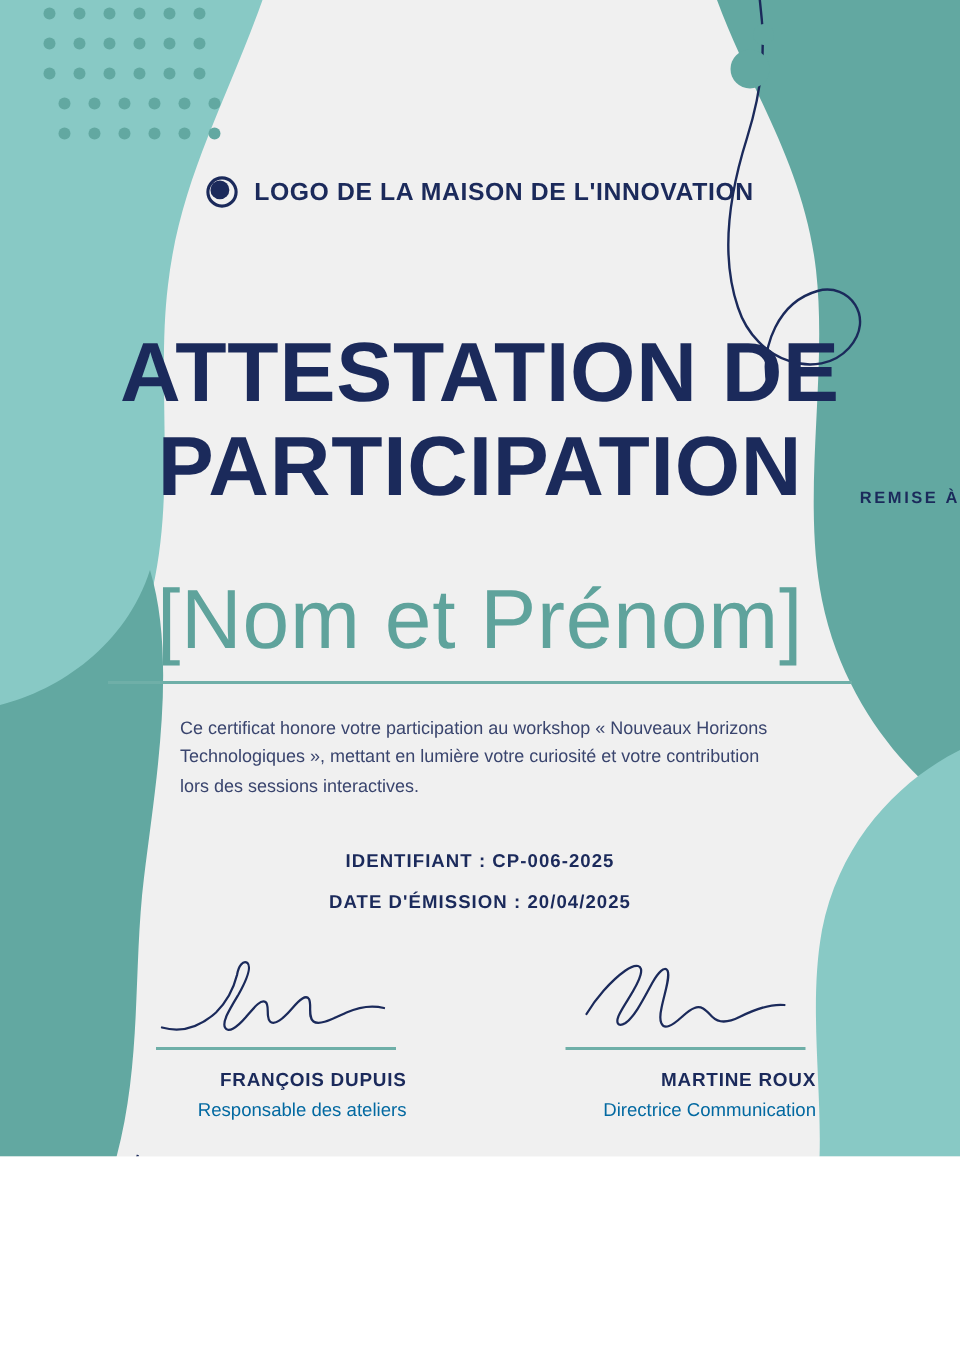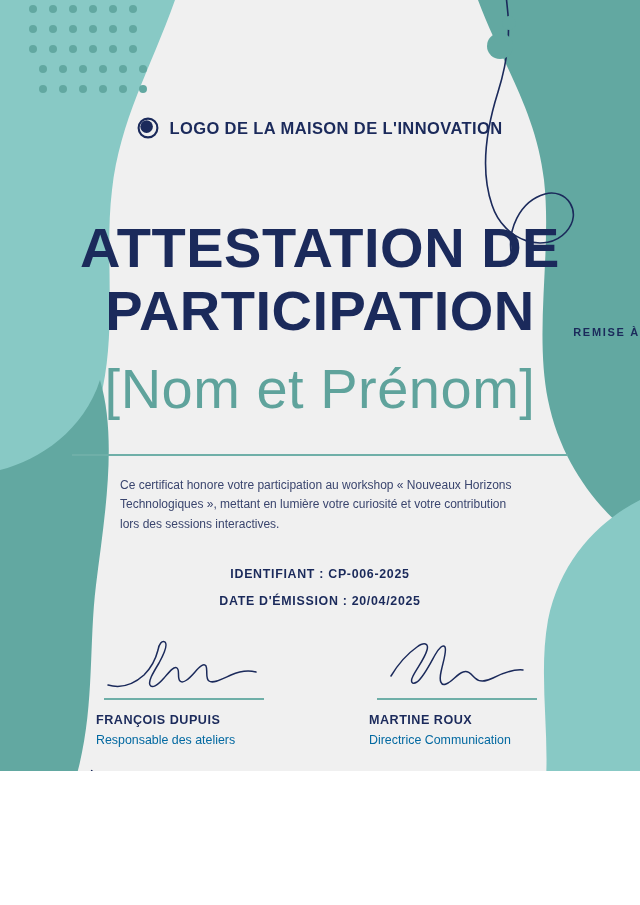--- a/index.html
+++ b/index.html
@@ -76,21 +76,21 @@
     text-align: right;
     font-size: 11px;
     font-weight: bold;
     letter-spacing: 1.7px;
     color: #1B2A5B;
   }
 
   
   .recipient {
     position: absolute;
-    top: 356px;
+    top: 380px;
     left: 0;
     width: 640px;
     text-align: center;
     font-size: 56px;
     font-weight: 300;
     letter-spacing: 0.5px;
     color: #5FA39C;
     white-space: nowrap;
   }
   .recipient-rule {
@@ -134,21 +134,21 @@
   .signatures {
     position: absolute;
     top: 636px;
     left: 96px;
     width: 448px;
     display: flex;
     justify-content: space-between;
   }
   .sig-block {
     width: 175px;
-    text-align: left;
+    text-align: right;
   }
   .sig-art {
     display: block;
     width: 175px;
     height: 62px;
   }
   .sig-rule {
     width: 160px;
     height: 2px;
     margin: 0 auto;

